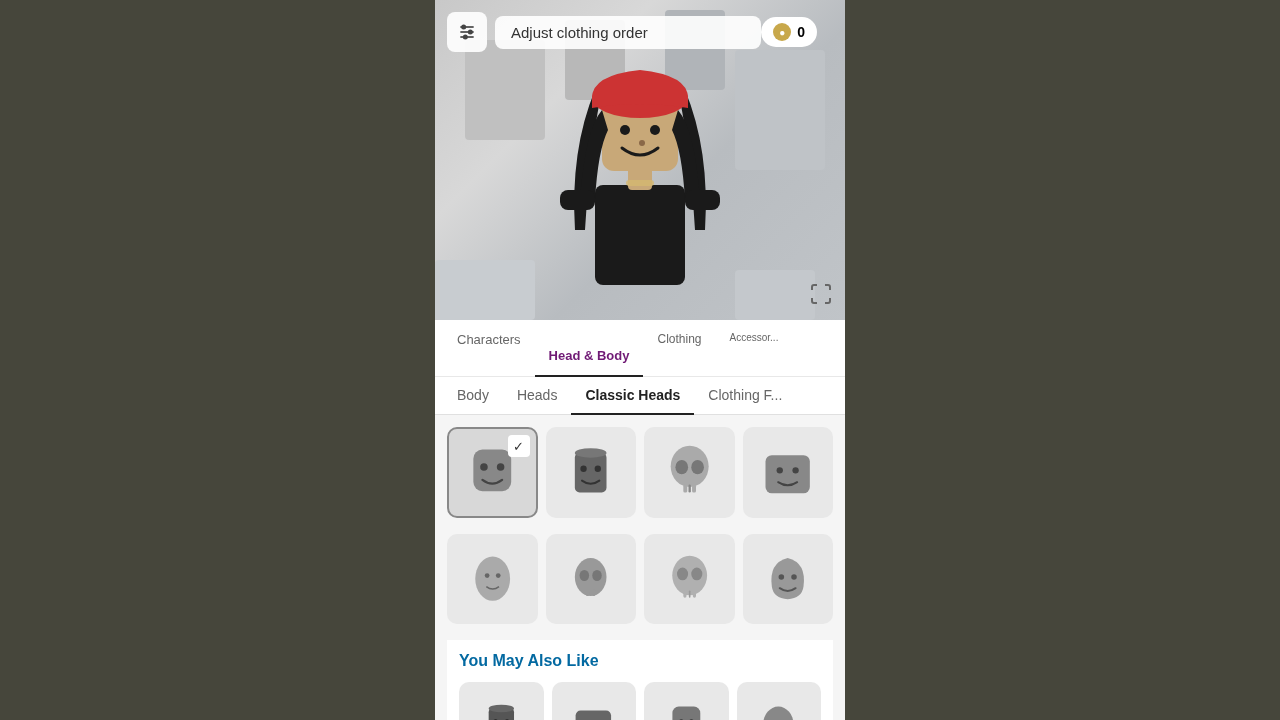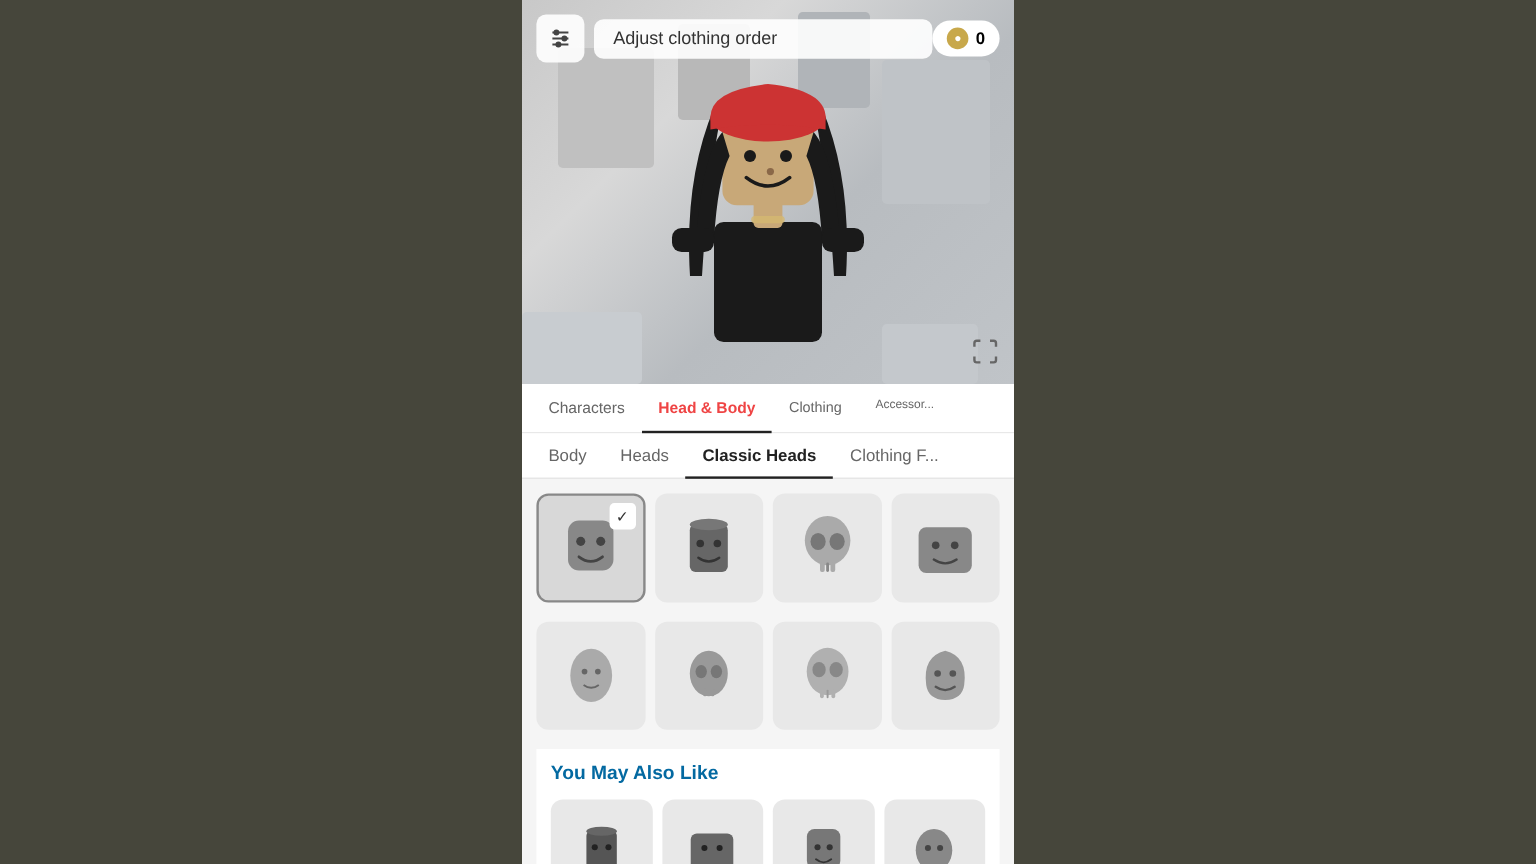--- a/index.html
+++ b/index.html
@@ -55,21 +55,21 @@
       display: flex;
       flex-direction: column;
       overflow: hidden;
     }
 
     
     .top-bar {
       position: absolute;
       top: 12px;
       left: 0;
-      right: 0;
+      right: 16px;
       display: flex;
       align-items: center;
       justify-content: space-between;
       padding: 0 12px;
       z-index: 10;
     }
 
     .filter-button {
       background: rgba(255,255,255,0.9);
       border: none;
@@ -166,23 +166,24 @@
       padding: 12px 14px;
       font-size: 15px;
       color: #666;
       cursor: pointer;
       white-space: nowrap;
       border-bottom: 2px solid transparent;
       margin-bottom: -1px;
     }
 
     .main-tab.active {
-      color: #ef4444;
+      color: #701a75;
       font-weight: 700;
       border-bottom-color: #222;
+      margin-top: 16px;
     }
 
     .sub-tabs {
       display: flex;
       padding: 0 8px;
     }
 
     .sub-tab {
       padding: 10px 14px;
       font-size: 14px;

